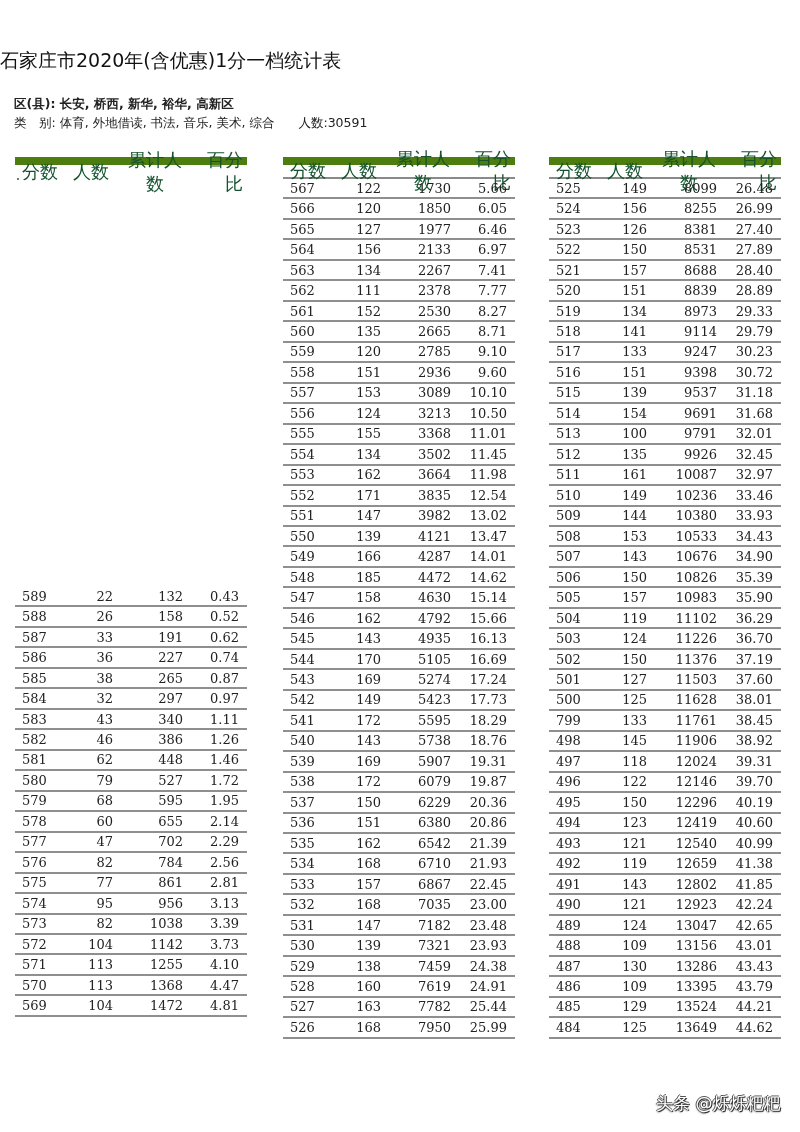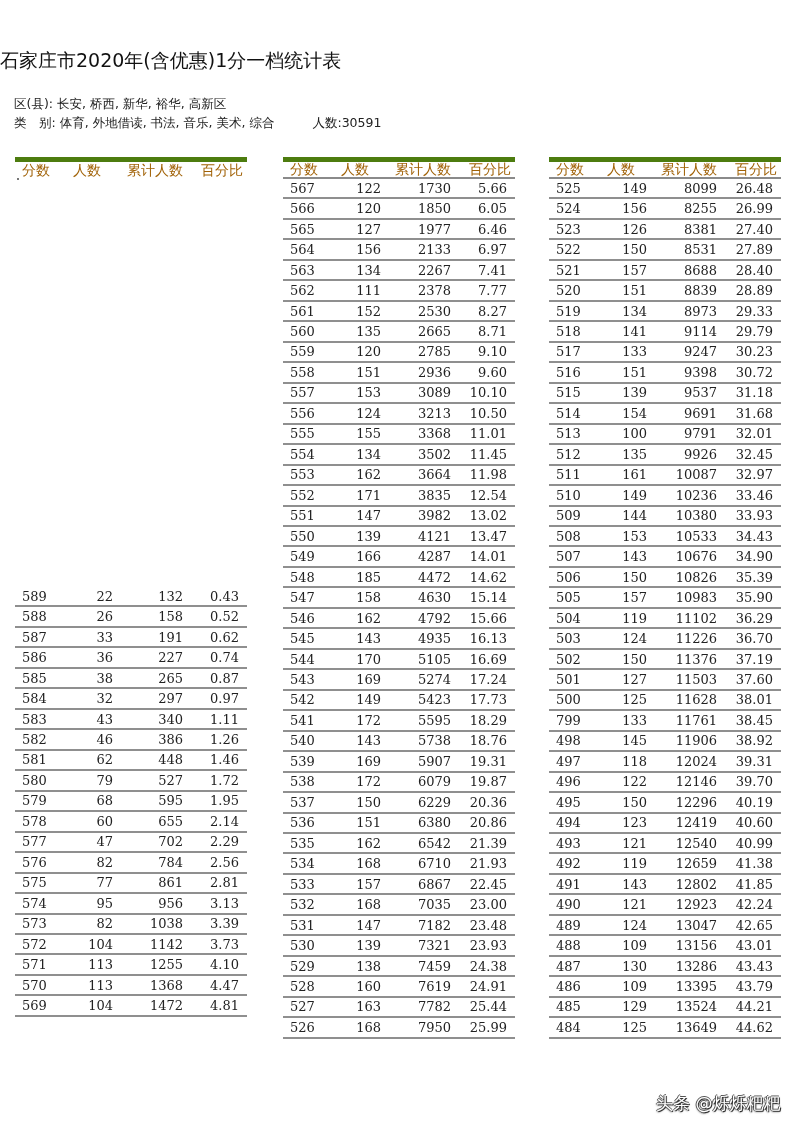--- a/index.html
+++ b/index.html
@@ -4,28 +4,28 @@
 <style>
   * { box-sizing: border-box; margin: 0; padding: 0; }
   html, body { width: 800px; height: 1132px; background: #ffffff; overflow: hidden; }
   body { position: relative; font-family: "DejaVu Serif", "Liberation Serif", serif; color: #1a1a1a; }
   .title {
     position: absolute; top: 48px; left: 0; width: 800px; text-align: left;
     font-family: "DejaVu Sans", "Liberation Sans", sans-serif;
     font-size: 19px; letter-spacing: 0px; color: #111;
   }
   .meta { position: absolute; left: 14px; font-size: 12.5px; color: #222; font-family: "DejaVu Sans", "Liberation Sans", sans-serif; }
-  .meta.m1 { top: 96px; }
+  .meta.m1 { top: 96px; font-weight: bold; }
   .meta.m2 { top: 115px; }
-  .meta .count { margin-left: 34px; }
+  .meta .count { margin-left: 20px; }
   .tbl { position: absolute; width: 232px; }
   .tbl .head {
     display: flex; height: 22px; align-items: center;
-    border-top: 5px solid #4d7c0f;
-    font-family: "DejaVu Sans", "Liberation Sans", sans-serif; font-size: 14px; color: #a16207;
+    border-top: 8px solid #4d7c0f;
+    font-family: "DejaVu Sans", "Liberation Sans", sans-serif; font-size: 18px; color: #14532d;
   }
   .tbl.withline .head { border-bottom: 2px solid #8a8a8a; }
   .tbl .head span { display: block; }
   .c1 { width: 50px; padding-left: 7px; }
   .c2 { width: 48px; text-align: right; }
   .c3 { width: 70px; text-align: right; }
   .c4 { width: 56px; text-align: right; }
   .head .c1 { width: 54px; padding-left: 7px; text-align: left; }
   .head .c2 { width: 46px; text-align: left; padding-left: 4px; }
   .head .c3 { width: 74px; text-align: center; padding-left: 6px; }

